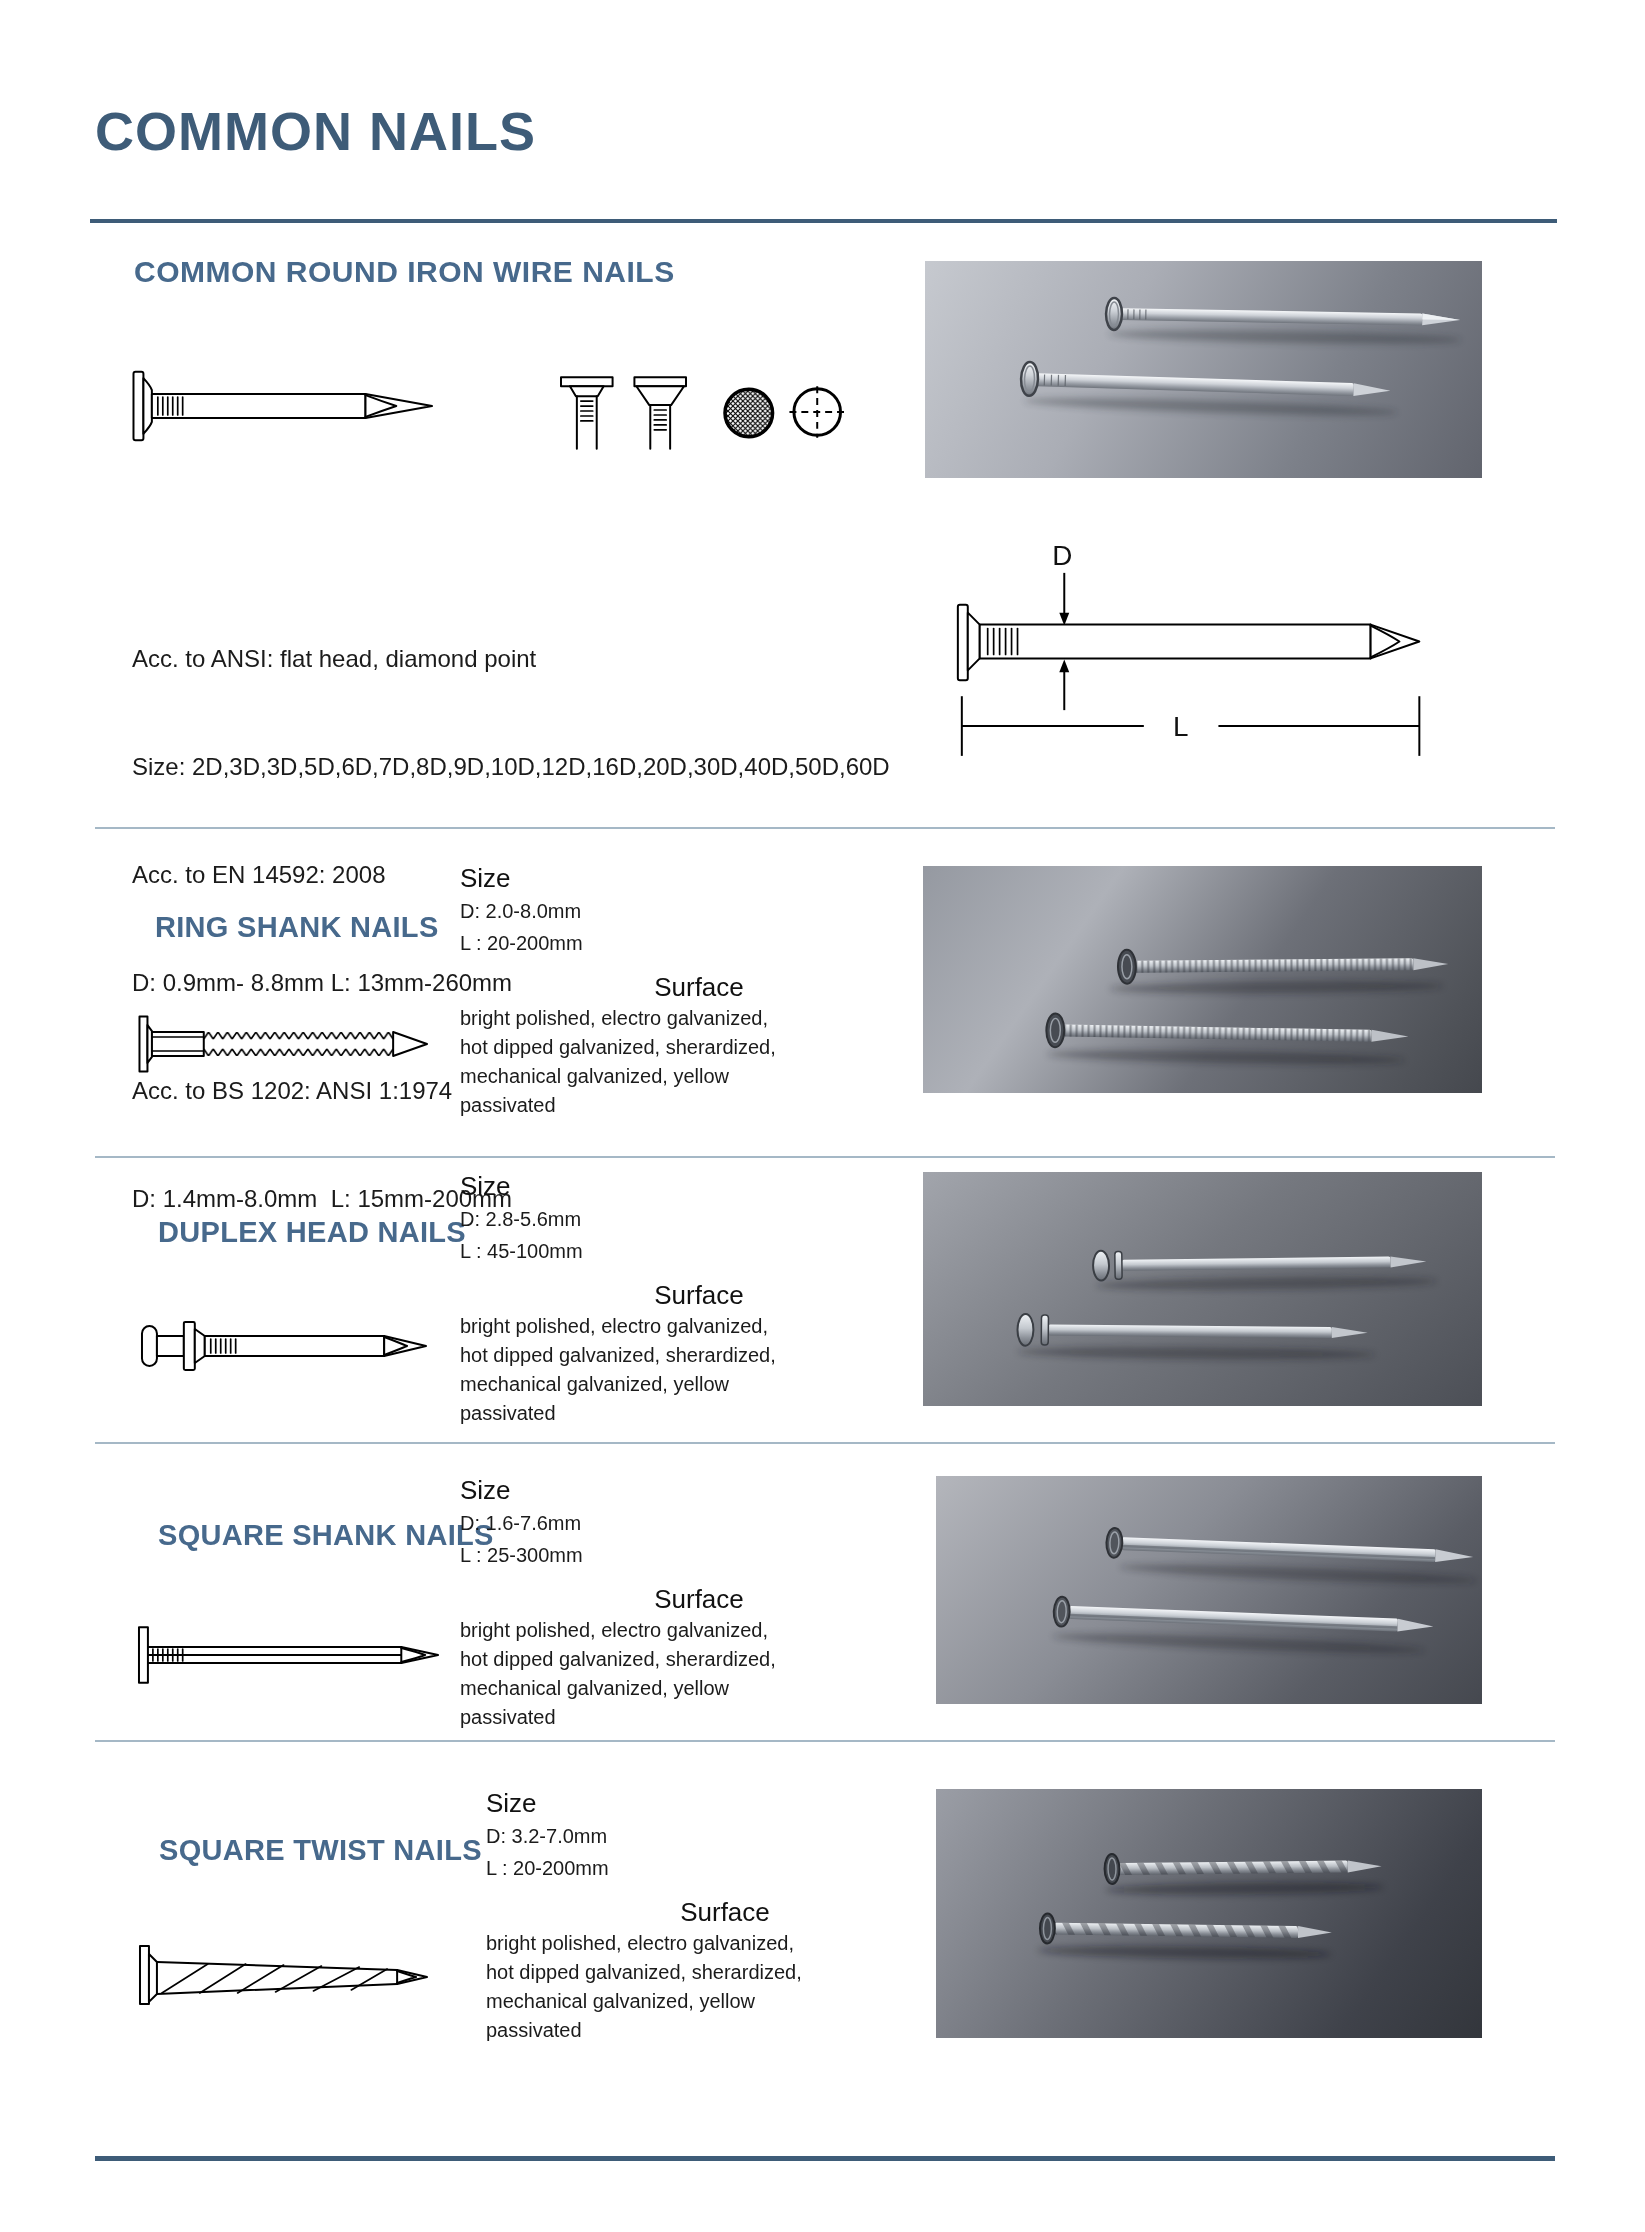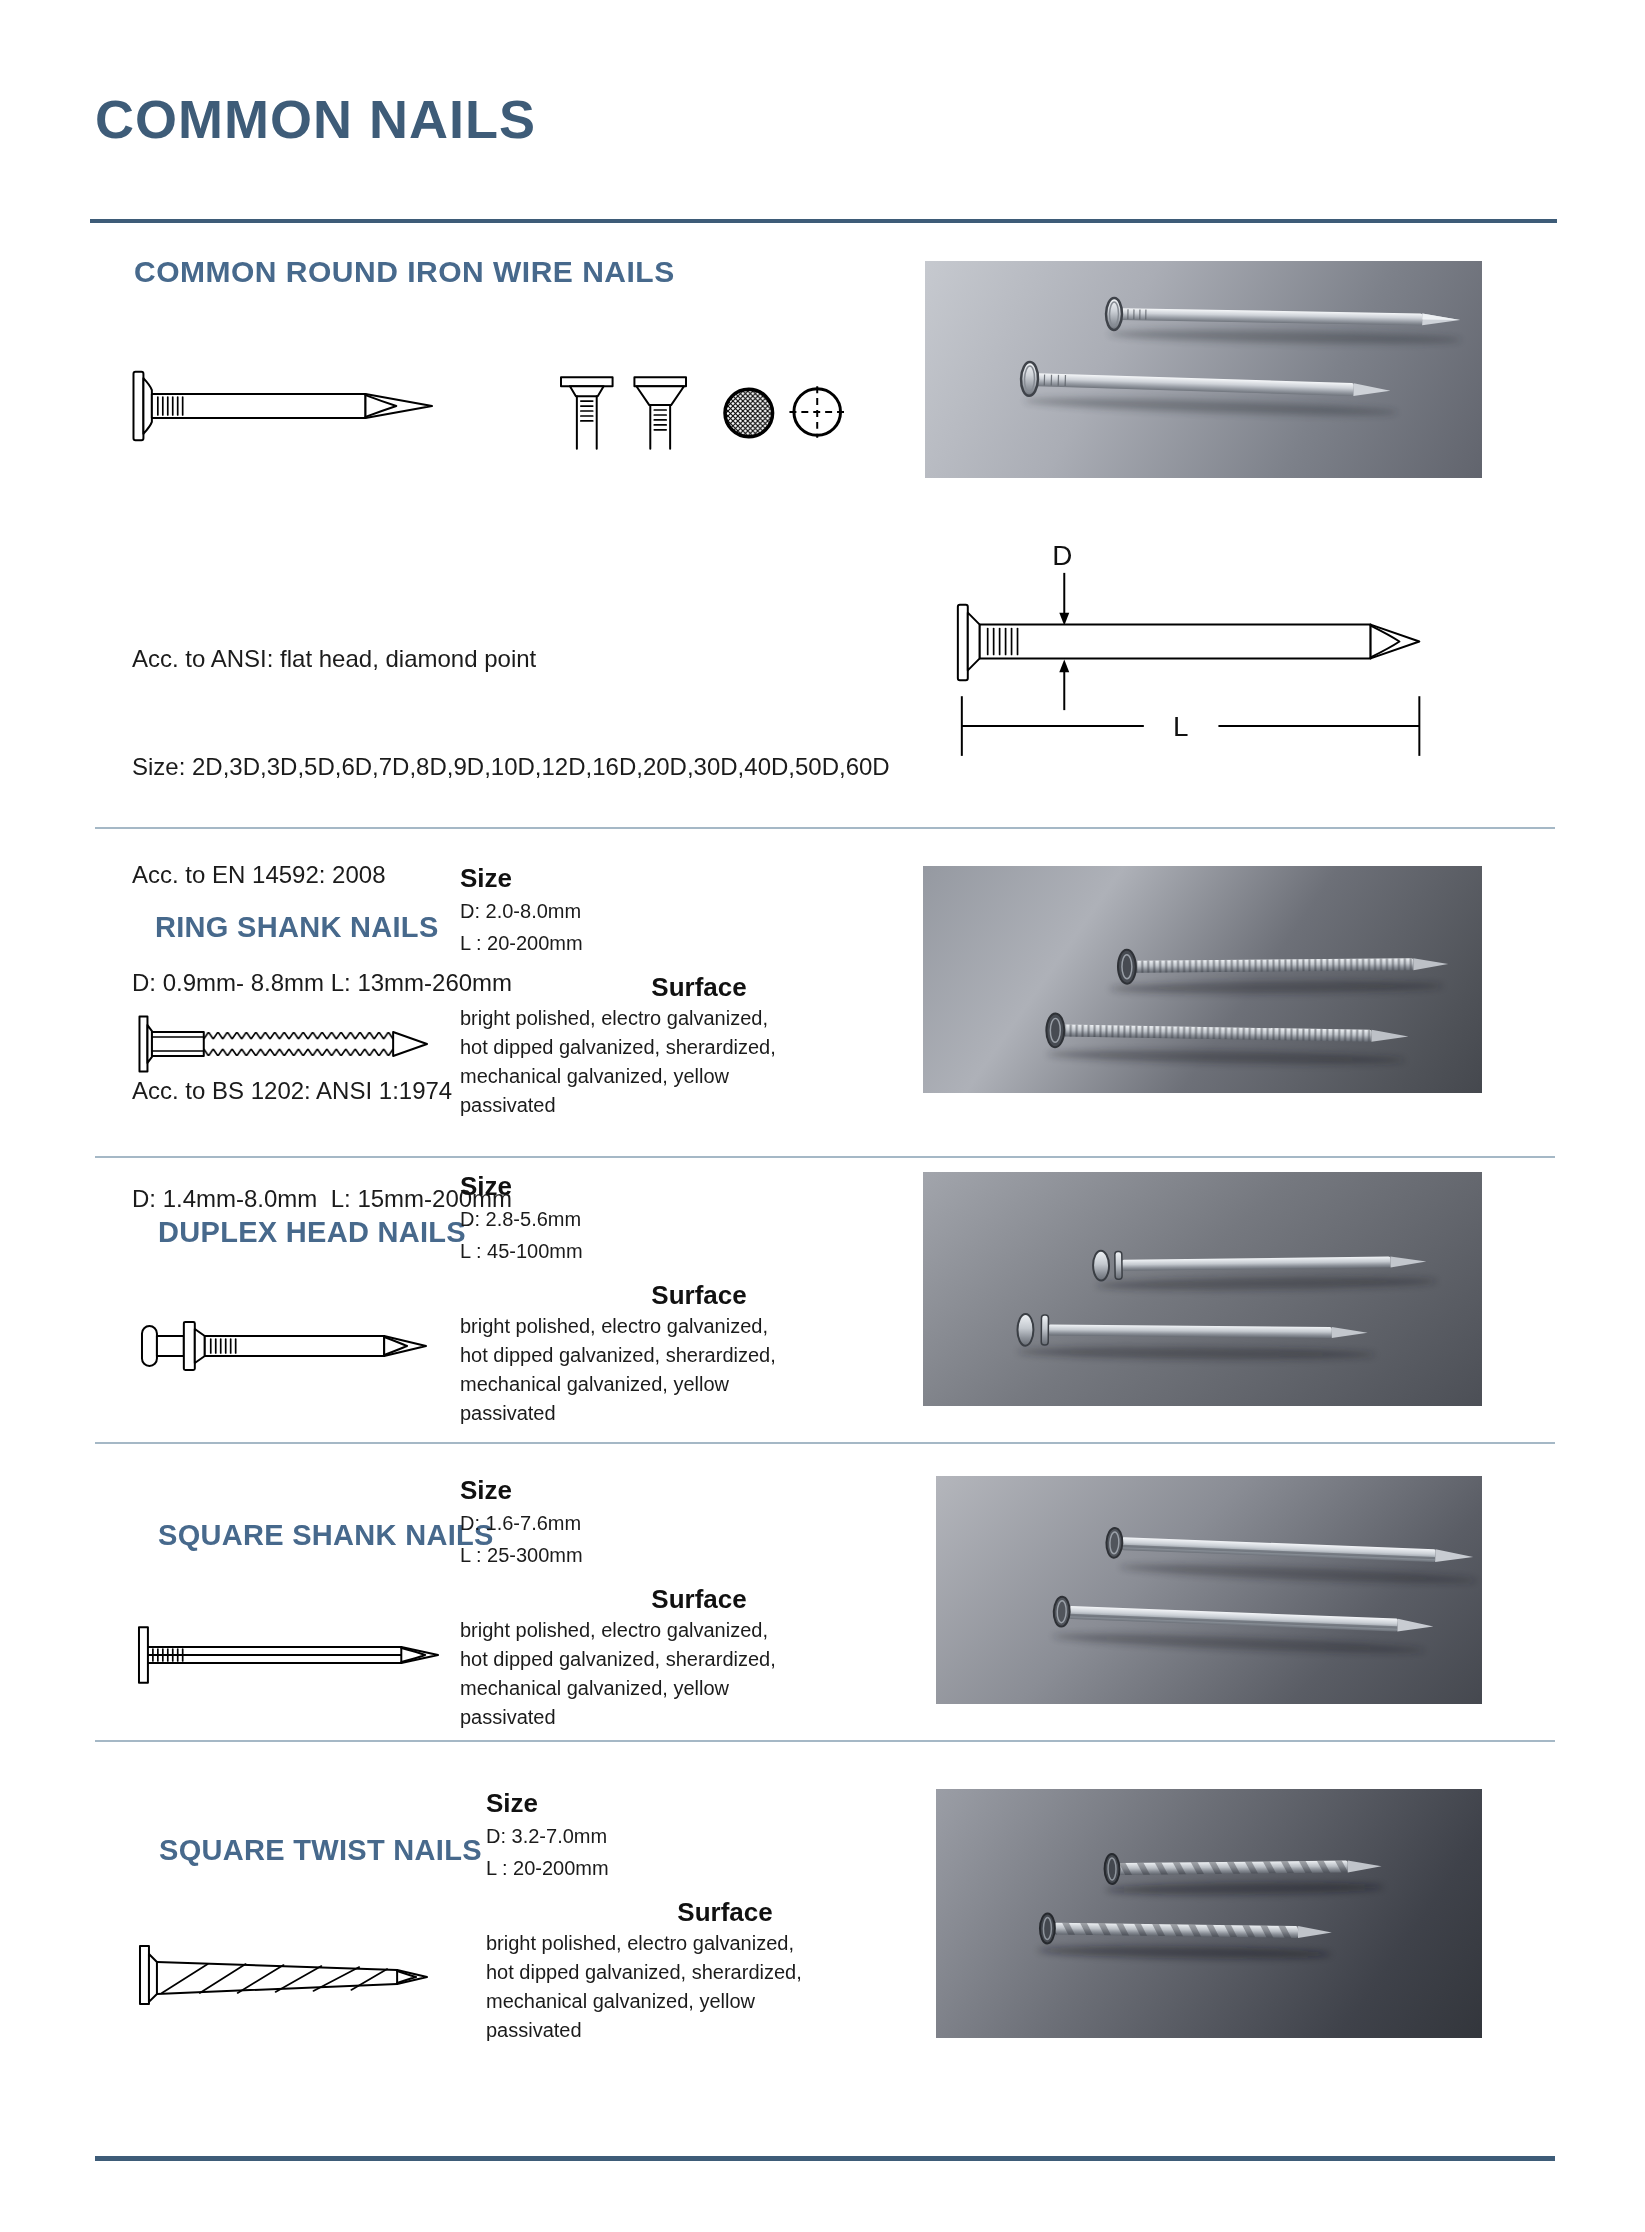--- a/index.html
+++ b/index.html
@@ -1,31 +1,31 @@
 <!DOCTYPE html>
 <html><head>
 <meta charset="utf-8">
 <style>
   html,body{margin:0;padding:0;background:#e8e8e8;}
   .page{position:relative;width:1646px;height:2233px;background:#ffffff;margin:0 auto;
         font-family:"Liberation Sans",sans-serif;color:#1b1b1b;overflow:hidden;}
-  h1.main-title{position:absolute;left:95px;top:88px;margin:0;font-size:54px;font-weight:bold;
+  h1.main-title{position:absolute;left:95px;top:100px;margin:0;font-size:54px;font-weight:bold;
         color:#3E5C78;letter-spacing:1px;}
   .title-rule{position:absolute;left:90px;top:219px;width:1467px;height:4px;background:#3E5C78;}
   h2.intro-heading{position:absolute;left:134px;top:255px;margin:0;font-size:30px;font-weight:bold;
         color:#47698C;letter-spacing:0.5px;}
   .specs{position:absolute;left:132px;top:569px;font-size:24px;line-height:36px;white-space:pre;}
   .divider{position:absolute;left:95px;width:1460px;height:2px;background:#A5B8C6;}
   .div1{top:827px}.div2{top:1156px}.div3{top:1442px}.div4{top:1740px}
   .bottom-rule{position:absolute;left:95px;top:2156px;width:1460px;height:5px;background:#3E5C78;}
   h2.rowtitle{position:absolute;margin:16px;font-size:29px;font-weight:bold;color:#47698C;letter-spacing:0.3px;}
   .rt2{left:139px;top:895px}.rt3{left:142px;top:1200px}.rt4{left:142px;top:1503px}.rt5{left:143px;top:1818px}
   .speccol{position:absolute;width:478px;}
   .sc2{left:460px;top:862px}.sc3{left:460px;top:1170px}.sc4{left:460px;top:1474px}.sc5{left:486px;top:1787px}
-  .speclabel{font-size:26px;font-weight:bold;line-height:33px;color:#111;}
+  .speclabel{font-size:26px;font-weight:normal;line-height:33px;color:#111;}
   .gap{margin-top:12px;text-align:center;}
   .sizeline{font-size:20px;line-height:32px;}
   .surfline{font-size:20px;line-height:29px;}
   .photo{position:absolute;overflow:hidden;}
   .photo svg{display:block;width:100%;height:100%;}
   .p1{left:925px;top:261px;width:557px;height:217px;background:linear-gradient(118deg,#c6c9cf 0%,#aaadb5 35%,#7d818a 70%,#61646d 100%);}
   .p2{left:923px;top:866px;width:559px;height:227px;background:linear-gradient(125deg,#9599a1 0%,#aeb1b8 28%,#6d7078 58%,#505359 88%,#45484e 100%);}
   .p3{left:923px;top:1172px;width:559px;height:234px;background:linear-gradient(140deg,#a2a5ac 0%,#75787f 45%,#4c4f56 100%);}
   .p4{left:936px;top:1476px;width:546px;height:228px;background:linear-gradient(135deg,#b4b6bc 0%,#8a8d95 40%,#5a5d65 75%,#45484f 100%);}
   .p5{left:936px;top:1789px;width:546px;height:249px;background:linear-gradient(125deg,#9b9ea6 0%,#6b6e76 40%,#3f424a 80%,#33363c 100%);}

